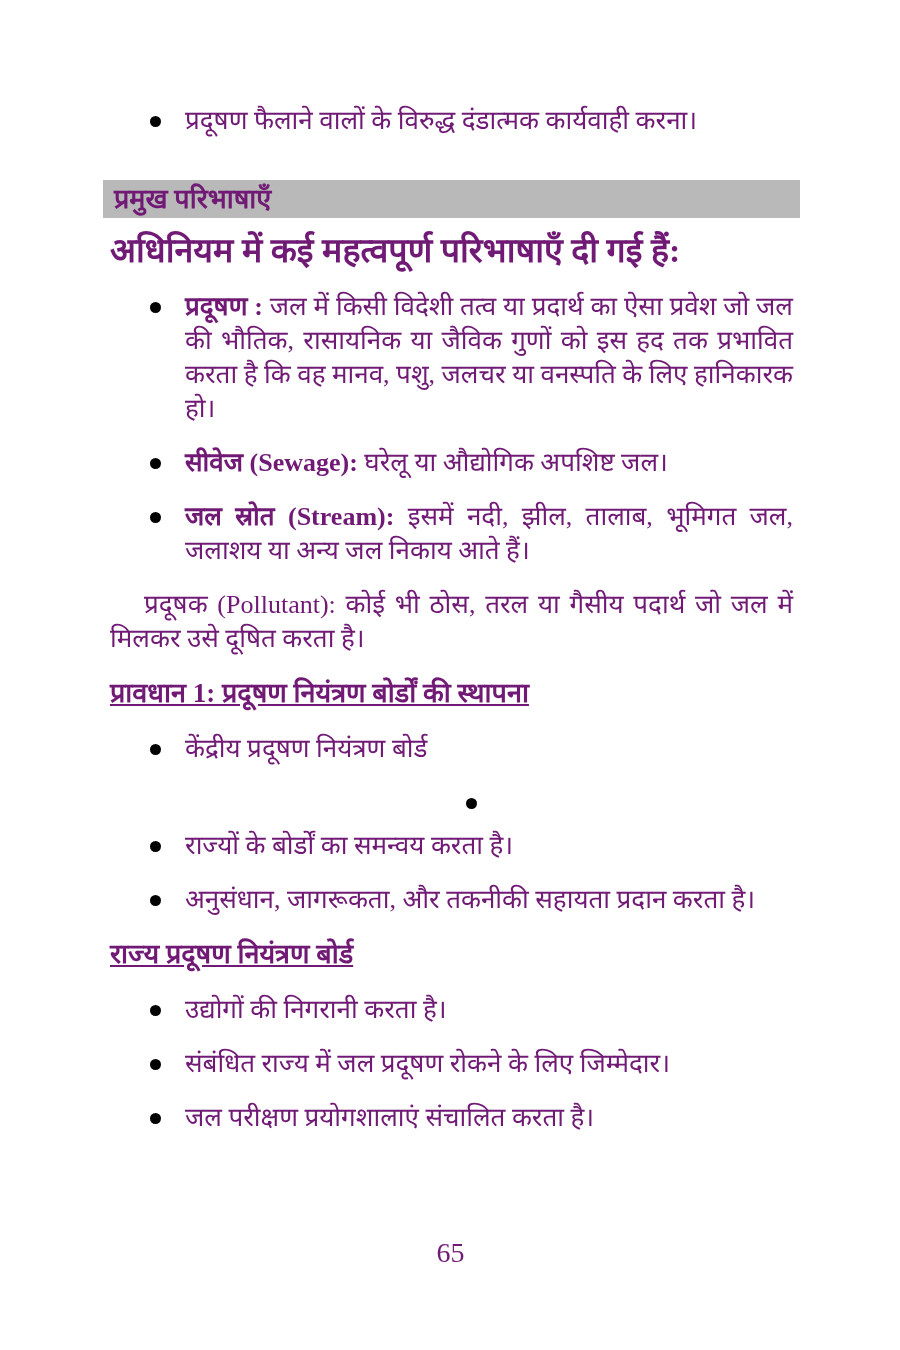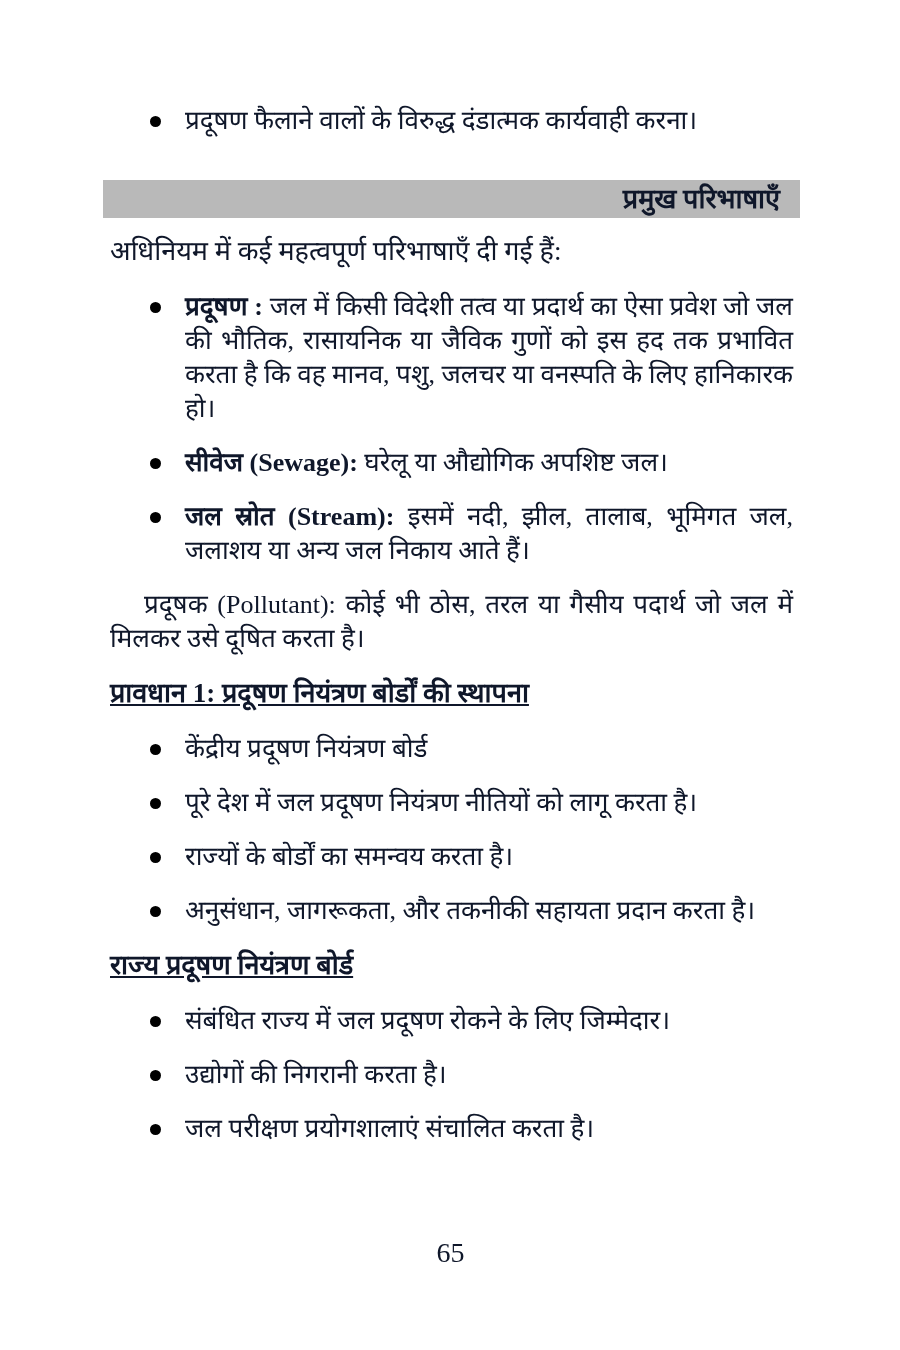--- a/index.html
+++ b/index.html
@@ -1,21 +1,21 @@
 <!DOCTYPE html>
 <html lang="hi" style="--hl-bg: #b9b9b9;"><head>
 <meta charset="utf-8">
 <style>
   html,body { margin:0; padding:0; background:#e8e8e8; }
   .page {
     position:relative;
     width:900px; height:1350px;
     margin:0 auto;
     background:#ffffff;
-    color:#0f172a;
+    color:#701a75;
     font-family:"Liberation Serif","DejaVu Serif","DejaVu Sans",serif;
     overflow:hidden;
   }
   .content { padding:104px 107px 0 110px; }
 
   .bullet-row { display:flex; align-items:flex-start; }
   .marker {
     flex:0 0 auto;
     width:11px; height:11px; border-radius:50%;
     background:#000;
@@ -25,28 +25,27 @@
     margin-left:24px;
     font-size:26px; line-height:34px;
     flex:1 1 auto;
   }
   .just { text-align:justify; }
   .term { font-weight:bold; }
 
   .hl-bar {
     margin:42px -7px 16px -7px;
     background:var(--hl-bg,#b9b9b9);
-    padding:2px 20px;
+    padding:2px 11px;
     font-size:27px; line-height:34px;
     font-weight:bold;
-    text-align:right;
   }
   .lead {
-    font-size:27px; line-height:34px;
-    font-weight:normal;
+    font-size:34px; line-height:34px;
+    font-weight:bold;
     margin:0 0 22px 0;
   }
   .defs .bullet-row { margin-bottom:20px; }
 
   .para {
     font-size:26px; line-height:34px;
     margin:12px 0 0 0;
     text-indent:34px;
   }
   .section-heading {
@@ -103,42 +102,41 @@
 
     <div class="section-heading">प्रावधान 1: प्रदूषण नियंत्रण बोर्डों की स्थापना</div>
 
     <div class="plain-list">
       <div class="bullet-row">
         <span class="marker"></span>
         <span class="bullet-text">केंद्रीय प्रदूषण नियंत्रण बोर्ड</span>
       </div>
       <div class="bullet-row">
         <span class="marker"></span>
-        <span class="bullet-text">पूरे देश में जल प्रदूषण नियंत्रण नीतियों को लागू करता है।</span>
       </div>
       <div class="bullet-row">
         <span class="marker"></span>
         <span class="bullet-text">राज्यों के बोर्डों का समन्वय करता है।</span>
       </div>
       <div class="bullet-row">
         <span class="marker"></span>
         <span class="bullet-text">अनुसंधान, जागरूकता, और तकनीकी सहायता प्रदान करता है।</span>
       </div>
     </div>
 
     <div class="section-heading section2-heading">राज्य प्रदूषण नियंत्रण बोर्ड</div>
 
     <div class="plain-list">
       <div class="bullet-row">
         <span class="marker"></span>
-        <span class="bullet-text">संबंधित राज्य में जल प्रदूषण रोकने के लिए जिम्मेदार।</span>
+        <span class="bullet-text">उद्योगों की निगरानी करता है।</span>
       </div>
       <div class="bullet-row">
         <span class="marker"></span>
-        <span class="bullet-text">उद्योगों की निगरानी करता है।</span>
+        <span class="bullet-text">संबंधित राज्य में जल प्रदूषण रोकने के लिए जिम्मेदार।</span>
       </div>
       <div class="bullet-row">
         <span class="marker"></span>
         <span class="bullet-text">जल परीक्षण प्रयोगशालाएं संचालित करता है।</span>
       </div>
     </div>
 
   </div>
 
   <div class="page-number">65</div>

